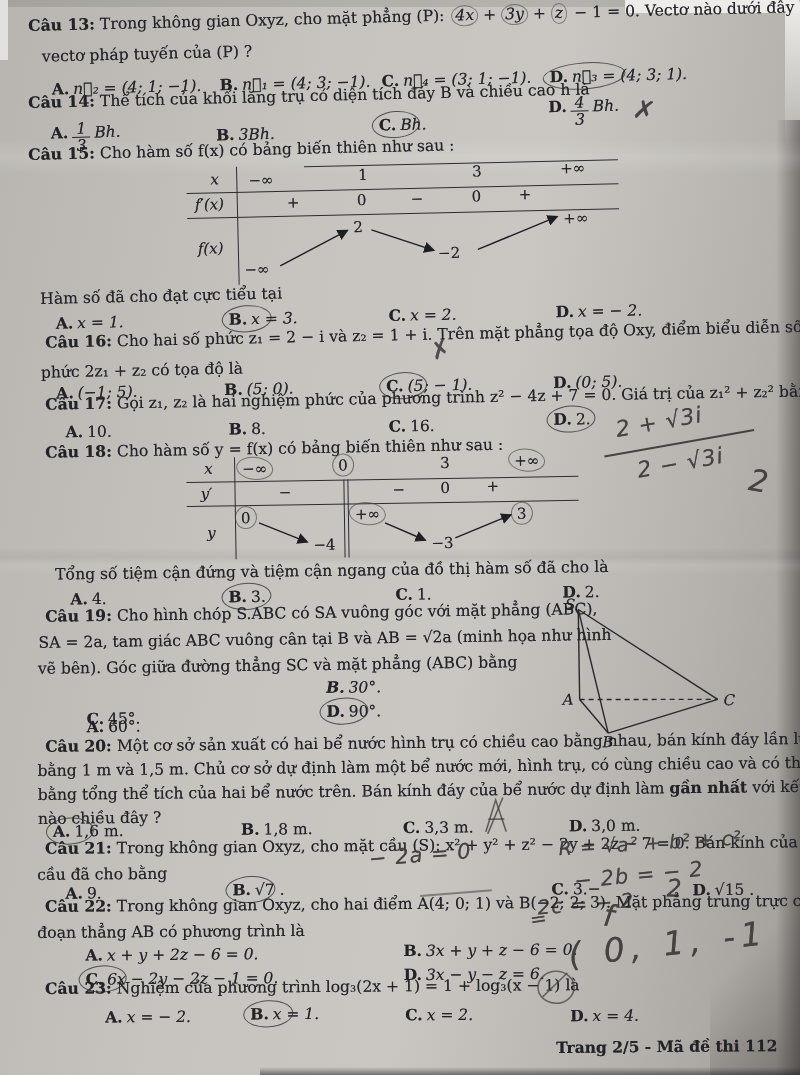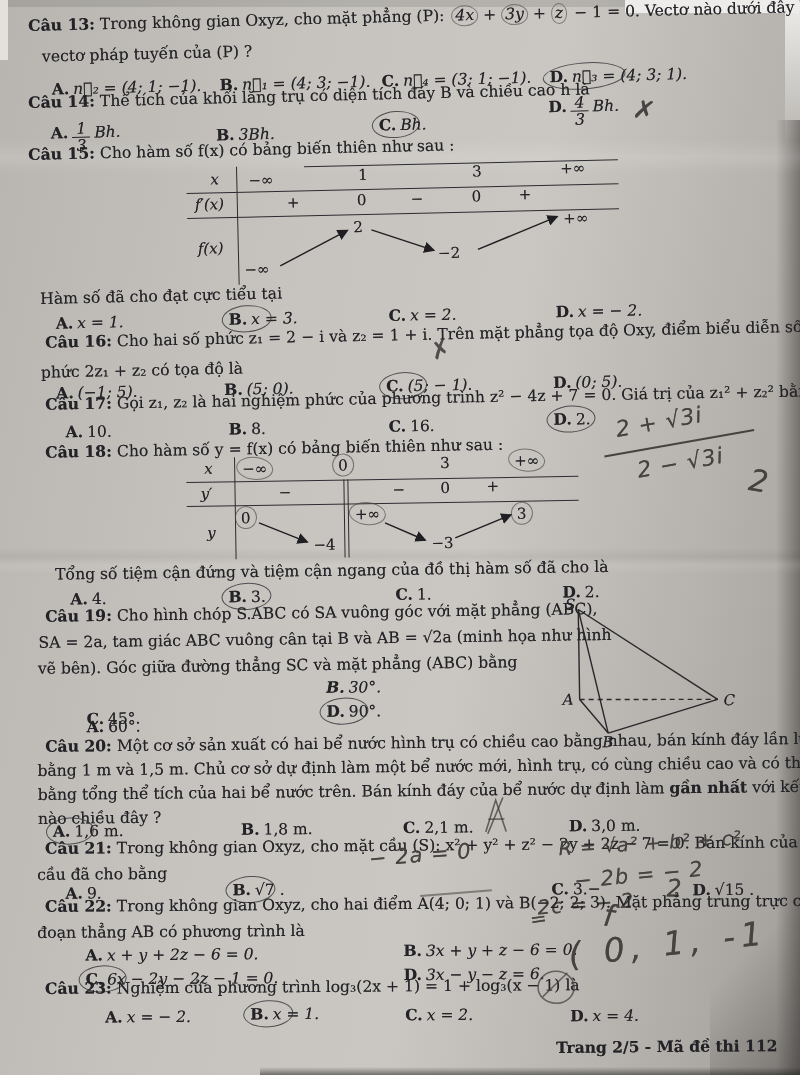--- a/index.html
+++ b/index.html
@@ -234,21 +234,21 @@
       <div class="ln" style="left:17px;top:0;">
         <span class="qlabel">Câu 20:</span><span>Một cơ sở sản xuất có hai bể nước hình trụ có chiều cao bằng nhau, bán kính đáy lần lượt</span>
       </div>
       <div class="ln" style="left:9px;top:24px;">bằng 1 m và 1,5 m. Chủ cơ sở dự định làm một bể nước mới, hình trụ, có cùng chiều cao và có thể tích</div>
       <div class="ln" style="left:9px;top:48px;">
         <span>bằng tổng thể tích của hai bể nước trên. Bán kính đáy của bể nước dự định làm </span><span class="boldtok">gần nhất</span><span> với kết quả</span>
       </div>
       <div class="ln" style="left:9px;top:72px;">nào chiều đây ?</div>
       <div class="opt" style="left:24px;top:84px;"><span class="letter circ">A.</span><span>1,6 m.</span></div>
       <div class="opt" style="left:212px;top:84px;"><span class="letter">B.</span><span>1,8 m.</span></div>
-      <div class="opt" style="left:374px;top:84px;"><span class="letter">C.</span><span>2,1 m.</span></div>
+      <div class="opt" style="left:374px;top:84px;"><span class="letter">C.</span><span>3,3 m.</span></div>
       <div class="opt" style="left:540px;top:84px;"><span class="letter">D.</span><span>3,0 m.</span></div>
       <svg width="30" height="40" style="position:absolute;left:452px;top:62px;">
         <path d="M5 36 L15 5 L25 36" fill="none" stroke="rgba(62,60,58,.75)" stroke-width="1.6" stroke-linecap="round"></path>
         <path d="M8 24 L23 24" fill="none" stroke="rgba(62,60,58,.75)" stroke-width="1.6" stroke-linecap="round"></path>
         <path d="M22 3 L7 38" fill="none" stroke="rgba(62,60,58,.75)" stroke-width="1.6" stroke-linecap="round"></path>
       </svg>
     </div>
 
     <div class="blk" style="left:28px;top:840px;transform:rotate(-0.5deg);">
       <div class="ln" style="left:17px;top:0;">

